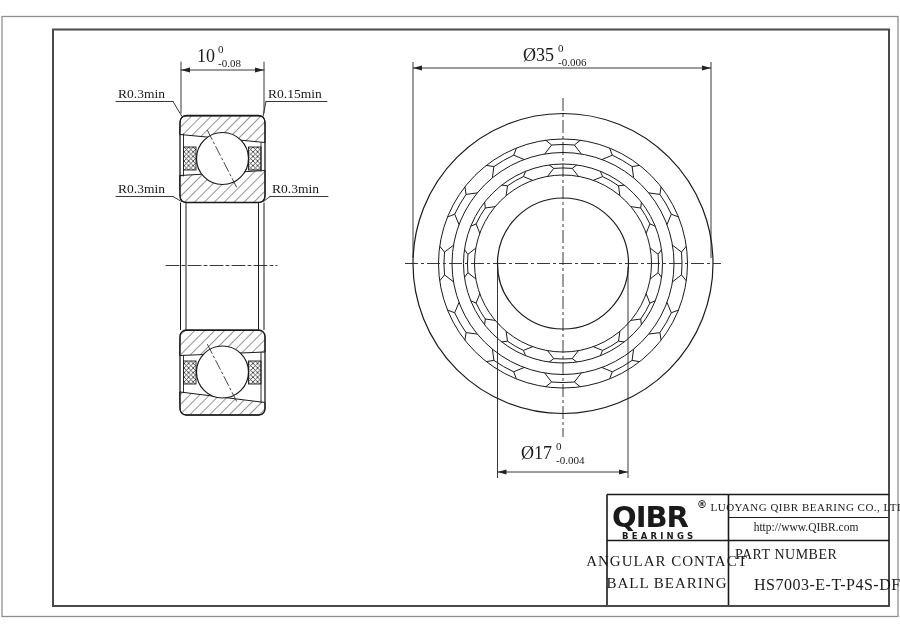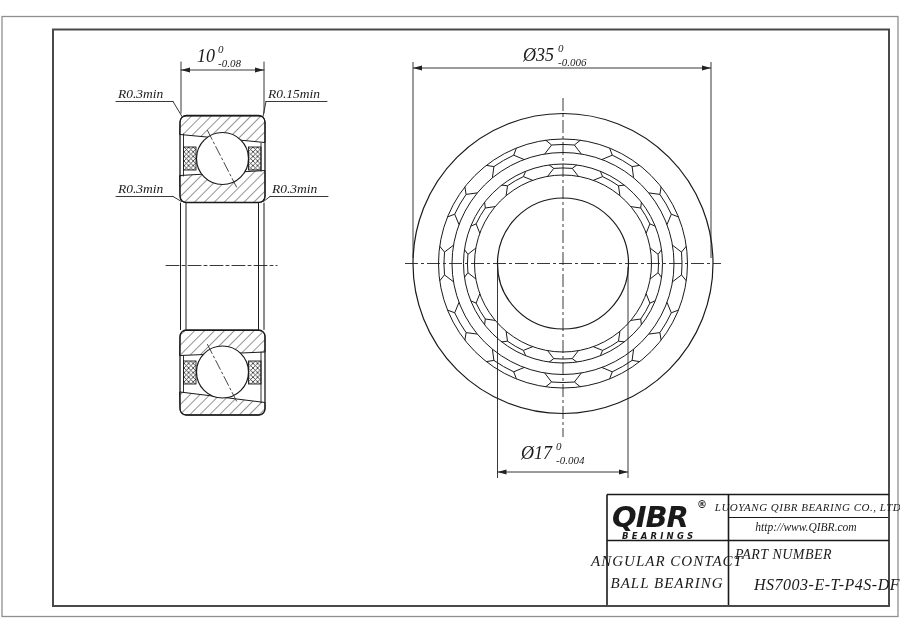--- a/index.html
+++ b/index.html
@@ -1,17 +1,17 @@
 <!DOCTYPE html>
 <html><head>
 <meta charset="utf-8">
 <style>
   html,body{margin:0;padding:0;background:#fff;}
   .sheet{position:relative;width:900px;height:636px;background:#84cc16;overflow:hidden;
-         font-family:"Liberation Serif", serif;font-style:italic;}
+         font-family:"Liberation Serif", serif;}
   svg text{fill:#1a1a1a;}
   .dim-main{font-size:18px;}
   .dim-tol{font-size:11px;}
   .r-label{font-size:13.5px;}
   .tb-company{font-size:11px;letter-spacing:.5px;}
   .tb-url{font-size:11.5px;}
   .tb-product{font-size:15px;letter-spacing:1px;}
   .tb-pnlabel{font-size:14px;letter-spacing:.5px;}
   .tb-pn{font-size:16px;letter-spacing:.5px;}
   .logo-main{font-family:"DejaVu Sans", sans-serif;font-size:29px;font-weight:bold;letter-spacing:-1px;}

